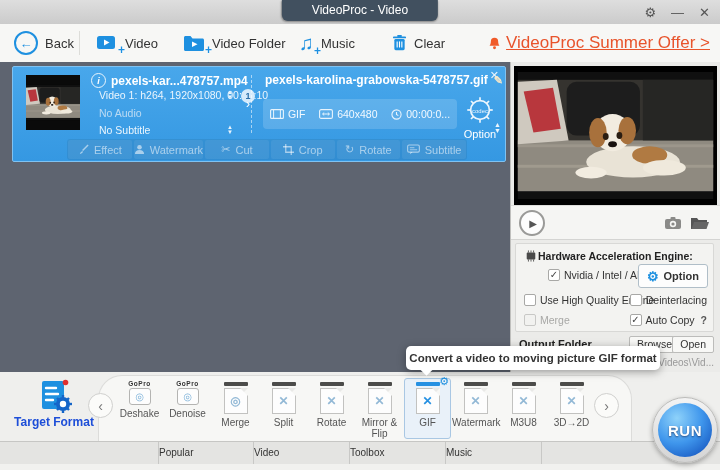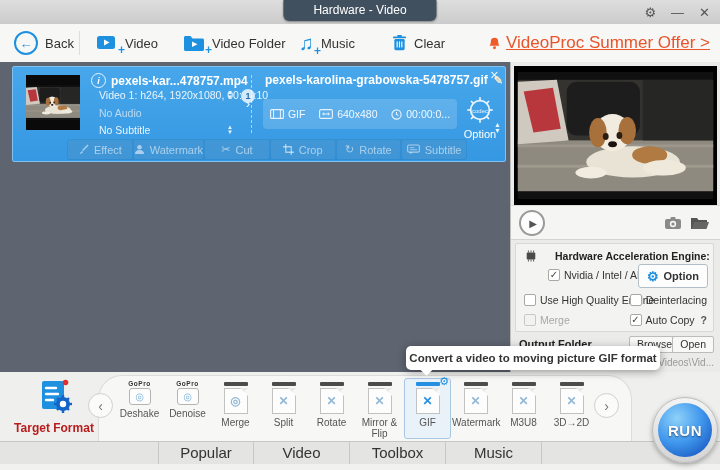--- a/index.html
+++ b/index.html
@@ -89,21 +89,21 @@
   .playrow{position:absolute;left:0;top:143px;width:100%;height:35px;background:#f5f5f3;
     border-top:1px solid #dddddb;border-bottom:1px solid #d4d4d2;box-sizing:border-box;}
   .play-btn{position:absolute;left:8px;top:4px;width:26px;height:26px;border:2px solid #9a9a98;
     border-radius:50%;background:#fdfdfd;color:#555;font-size:10px;display:flex;
     align-items:center;justify-content:center;box-sizing:border-box;cursor:pointer;padding-left:2px;}
   .cam-ic{position:absolute;right:38px;top:10px;cursor:pointer;}
   .fold-ic{position:absolute;right:10px;top:10px;cursor:pointer;}
 
   .hw-box{position:absolute;left:4px;top:181px;width:199px;height:89px;background:#f3f3f1;
     border:1px solid #d8d8d6;border-radius:2px;box-sizing:border-box;font-size:10.5px;color:#333;}
-  .hw-title{position:absolute;left:8px;top:6px;display:flex;align-items:center;gap:17px;
+  .hw-title{position:absolute;left:8px;top:6px;display:flex;align-items:center;gap:0;
     font-weight:bold;font-size:10.5px;color:#222;white-space:nowrap;}
   .cb-row{display:flex;align-items:center;gap:4px;position:absolute;white-space:nowrap;cursor:pointer;}
   .cb{width:12px;height:12px;background:#fff;border:1px solid #a8a8a6;border-radius:2px;
     box-sizing:border-box;font-size:10px;line-height:10px;color:#444;text-align:center;}
   .cb.checked::after{content:"\2713";}
   .cb-row.disabled{color:#a8a8a6;}
   .cb-row.disabled .cb{border-color:#c8c8c6;background:#f2f2f0;}
   .opt-btn{position:absolute;right:5px;top:20px;height:22px;padding:0 8px;background:#fdfdfd;
     border:1px solid #b0bec8;border-radius:3px;display:flex;align-items:center;gap:5px;
     font-size:11px;font-weight:bold;color:#333;cursor:pointer;}
@@ -125,21 +125,21 @@
     font-weight:bold;color:#333;line-height:24px;text-align:center;white-space:nowrap;}
   .tooltip::after{content:"";position:absolute;left:16px;bottom:-4px;width:9px;height:9px;
     background:#fff;transform:rotate(45deg);}
 
   
   .bottom-bar{position:absolute;top:372px;left:0;right:0;height:69px;background:#efefed;}
   .tray{position:absolute;left:98px;top:3px;width:534px;height:66px;background:#f7f7f5;
     border:1px solid #dcdcda;border-bottom:none;border-radius:24px 24px 0 0;box-sizing:border-box;}
   .target-fmt{position:absolute;left:12px;top:5px;width:84px;text-align:center;cursor:pointer;}
   .target-fmt svg{display:block;margin:0 auto;}
-  .tf-lbl{font-size:12px;font-weight:bold;color:#b91c1c;margin-top:8px;}
+  .tf-lbl{font-size:12px;font-weight:bold;color:#1d4ed8;margin-top:2px;}
   .chev-circle{position:absolute;top:21px;width:25px;height:25px;border-radius:50%;
     background:#fbfbf9;border:1px solid #d0d0ce;color:#777;font-size:14px;display:flex;
     align-items:center;justify-content:center;box-sizing:border-box;cursor:pointer;z-index:10;}
   .chev-l{left:88px;}
   .chev-r{left:594px;}
   .tiles{position:absolute;left:116px;top:6px;display:flex;gap:1px;}
   .tile{width:47px;text-align:center;position:relative;padding-top:2px;cursor:pointer;}
   .tile-badge{font-size:6.5px;font-weight:bold;color:#333;letter-spacing:.5px;line-height:7px;}
   .gopro-cam{width:20px;height:15px;border:1px solid #b4b4b2;border-radius:3px;background:#fdfdfd;
     margin:1px auto 0;display:flex;align-items:center;justify-content:center;
@@ -162,21 +162,21 @@
     box-shadow:0 2px 5px rgba(0,0,0,.3);z-index:90;cursor:pointer;box-sizing:border-box;}
   .run-inner{position:absolute;inset:5px;border-radius:50%;
     background:radial-gradient(circle at 35% 28%,#8ed2fa 0%,#3f96ec 48%,#1a5cc4 85%);
     color:#fff;font-weight:bold;font-size:15px;letter-spacing:.5px;display:flex;
     align-items:center;justify-content:center;text-shadow:0 1px 2px rgba(0,0,40,.55);}
 
   
   .tabbar{position:absolute;top:441px;left:0;right:0;height:23px;background:#e4e4e2;
     border-top:1px solid #c6c6c4;}
   .tabs{position:absolute;left:158px;top:0;height:23px;display:flex;}
-  .btab{width:96px;font-size:15px;color:#333;text-align:center;line-height:22px;
+  .btab{width:96px;font-size:10px;color:#333;text-align:left;line-height:22px;
     border-right:1px solid #c8c8c6;box-sizing:border-box;cursor:pointer;}
   .btab:first-child{border-left:1px solid #c8c8c6;}
   .btab.active{background:#fcfcfa;border-bottom:2px solid #3d96e8;line-height:20px;}
   .bottom-strip{position:absolute;top:464px;left:0;right:0;height:6px;background:#f1f1ef;}
 </style>
 </head>
 <body>
 
 <svg width="0" height="0" style="position:absolute" aria-hidden="true">
   <defs>
@@ -198,21 +198,21 @@
       <ellipse cx="112" cy="60" rx="9" ry="14" fill="#a8713c"></ellipse>
       <ellipse cx="90" cy="66" rx="3" ry="3.5" fill="#2a1d12"></ellipse>
       <ellipse cx="104" cy="65" rx="3" ry="3.5" fill="#2a1d12"></ellipse>
       <ellipse cx="97" cy="74" rx="4.5" ry="3" fill="#1a1310"></ellipse>
       <ellipse cx="75" cy="103" rx="16" ry="6" fill="#f2ece0"></ellipse>
     </g>
   </defs>
 </svg>
 
 <div class="titlebar">
-  <div class="title-pill">Hardware - Video</div>
+  <div class="title-pill">VideoProc - Video</div>
   <div class="win-controls">
     <span>⚙</span>
     <span>—</span>
     <span>✕</span>
   </div>
 </div>
 
 <div class="toolbar">
   <div class="tb-btn" style="left:14px">
     <span class="back-circle">←</span>

